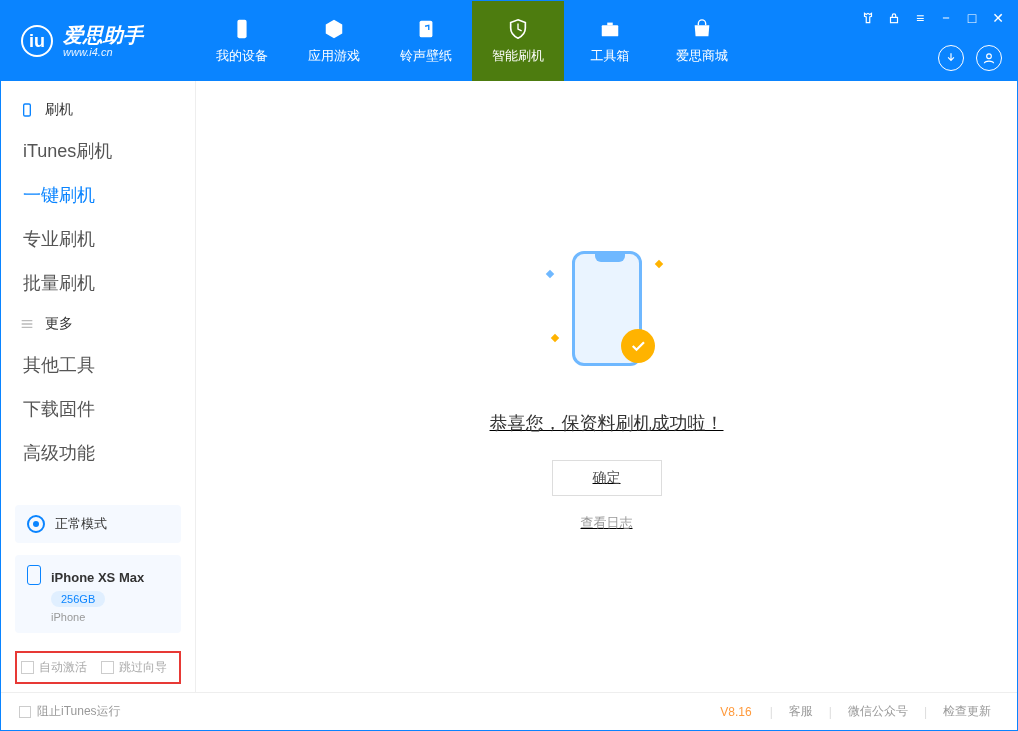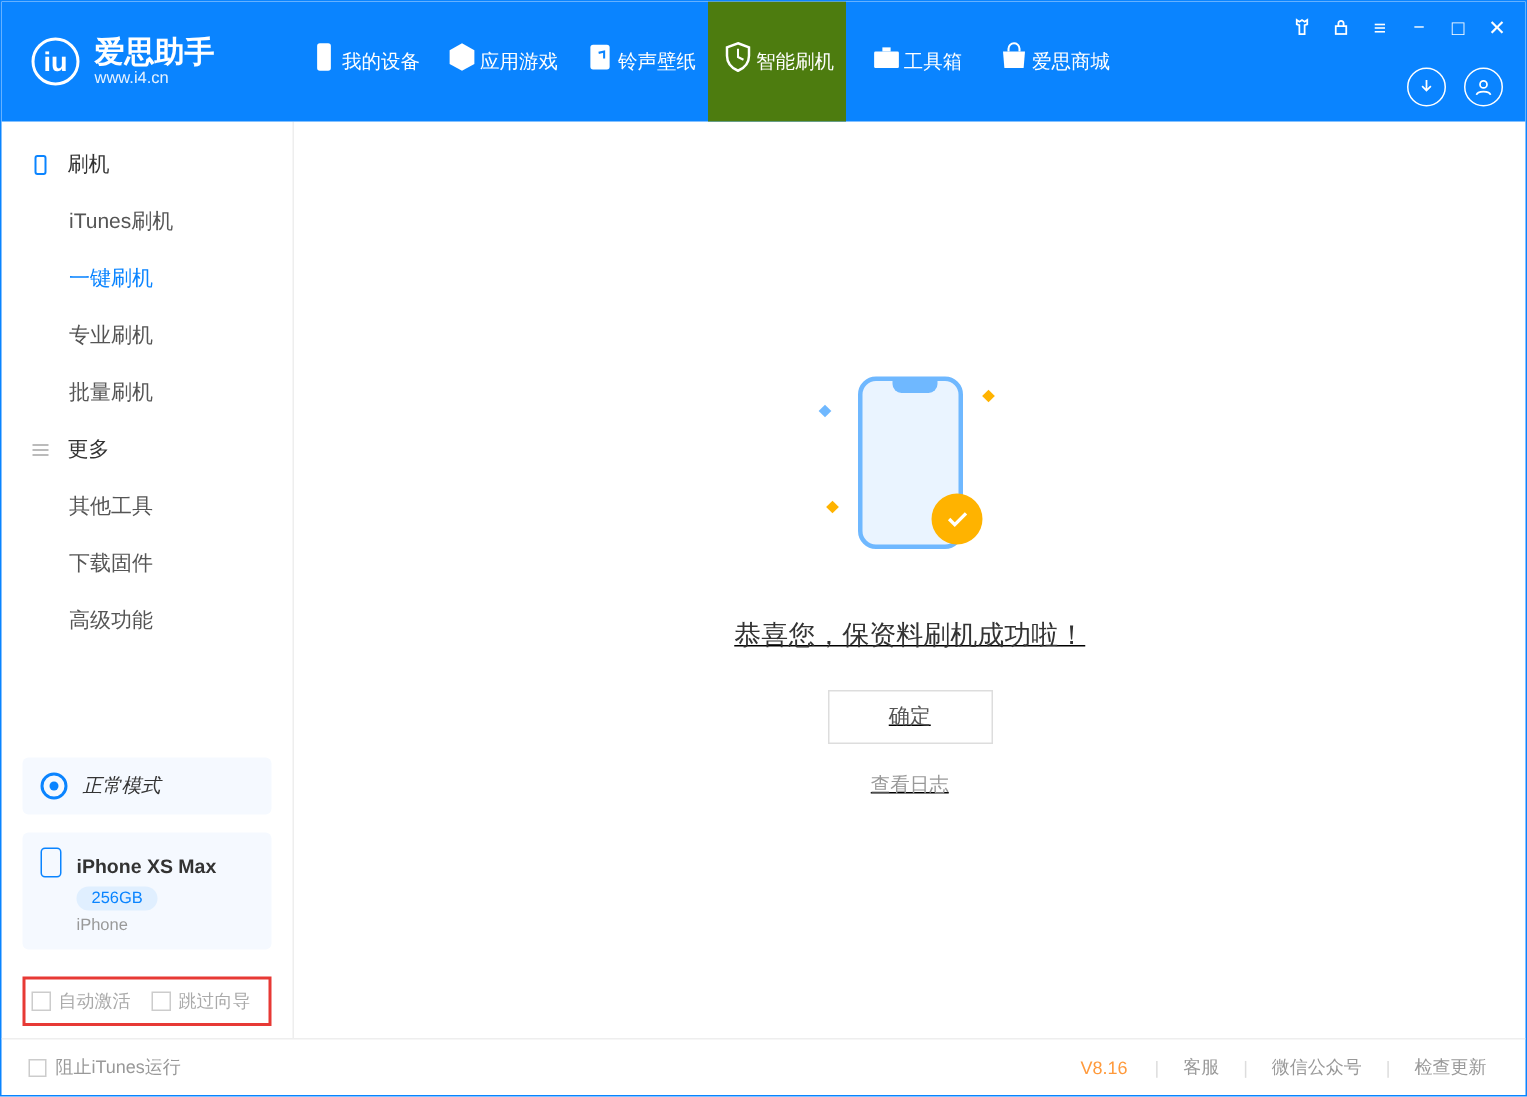--- a/index.html
+++ b/index.html
@@ -2,43 +2,43 @@
 <html><head>
 <meta charset="utf-8">
 <style>
 * { margin: 0; padding: 0; box-sizing: border-box; font-family: "Microsoft YaHei", sans-serif; }
 body { background: #fff; width: 1018px; height: 731px; border: 1px solid #0a84ff; display: flex; flex-direction: column; }
 
 
 .header { background: #0a84ff; height: 80px; display: flex; align-items: center; position: relative; }
 .logo-area { display: flex; align-items: center; padding: 0 20px; width: 195px; }
 .logo-icon { width: 32px; height: 32px; border: 2.5px solid #fff; border-radius: 50%; display: flex; align-items: center; justify-content: center; color: #fff; font-weight: bold; font-size: 18px; margin-right: 10px; }
-.logo-text { color: #fff; }
+.logo-text { color: #fff; font-style: italic; }
 .logo-title { font-size: 20px; font-weight: bold; line-height: 1.1; }
 .logo-sub { font-size: 11px; opacity: 0.9; }
 .tabs { display: flex; height: 100%; }
-.tab { width: 92px; display: flex; flex-direction: row; align-items: center; justify-content: center; color: #fff; font-size: 13px; cursor: pointer; }
+.tab { width: 92px; display: flex; flex-direction: column; align-items: center; justify-content: center; color: #fff; font-size: 13px; cursor: pointer; }
 .tab.active { background: #4d7c0f; }
 .tab-icon { width: 24px; height: 24px; margin-bottom: 6px; display: flex; align-items: center; justify-content: center; }
 .tab-icon svg { width: 22px; height: 22px; fill: #fff; }
 .header-right { position: absolute; right: 10px; top: 8px; display: flex; gap: 8px; align-items: center; }
 .win-btn { width: 18px; height: 18px; color: #fff; cursor: pointer; display: flex; align-items: center; justify-content: center; font-size: 14px; }
 .header-right2 { position: absolute; right: 15px; bottom: 10px; display: flex; gap: 12px; align-items: center; }
 .circ-btn { width: 26px; height: 26px; border: 1.5px solid #fff; border-radius: 50%; display: flex; align-items: center; justify-content: center; cursor: pointer; }
 .circ-btn svg { width: 14px; height: 14px; fill: none; stroke: #fff; stroke-width: 2; }
 
 
 .body { flex: 1; display: flex; overflow: hidden; }
 .sidebar { width: 195px; border-right: 1px solid #eee; display: flex; flex-direction: column; padding-top: 10px; }
 .side-section-header { display: flex; align-items: center; padding: 10px 18px; font-size: 14px; color: #333; font-weight: 500; }
 .side-section-header .sh-icon { width: 16px; height: 16px; margin-right: 10px; }
-.side-item { padding: 10px 18px 10px 45px; font-size: 14px; color: #555; cursor: pointer; }
+.side-item { padding: 10px 18px 10px 22px; font-size: 18px; color: #555; cursor: pointer; }
 .side-item.active { color: #0a84ff; }
 .side-spacer { flex: 1; }
-.mode-card { margin: 10px 14px 6px; background: #f5f9ff; border-radius: 4px; padding: 10px 12px; display: flex; align-items: center; font-size: 13px; color: #333; font-style: italic; }
+.mode-card { margin: 10px 14px 6px; background: #f5f9ff; border-radius: 4px; padding: 10px 12px; display: flex; align-items: center; font-size: 13px; color: #333; }
 .mode-card .mi { width: 18px; height: 18px; border: 2px solid #0a84ff; border-radius: 50%; margin-right: 10px; position: relative; }
 .mode-card .mi::after { content: ""; position: absolute; width: 6px; height: 6px; background: #0a84ff; border-radius: 50%; top: 4px; left: 4px; }
 .device-card { margin: 6px 14px 10px; background: #f5f9ff; border-radius: 4px; padding: 10px 12px; }
 .dc-row1 { display: flex; align-items: flex-end; font-size: 13px; font-weight: bold; color: #333; }
 .dc-phone { width: 14px; height: 20px; border: 1.5px solid #0a84ff; border-radius: 3px; margin-right: 10px; }
 .dc-badge { display: inline-block; background: #e0efff; color: #0a84ff; border-radius: 10px; padding: 2px 10px; font-size: 11px; margin-top: 6px; margin-left: 24px; }
 .dc-sub { font-size: 11px; color: #999; margin-top: 4px; margin-left: 24px; }
 .opts-row { margin: 8px 14px; border: 2px solid #e73935; padding: 6px 4px; display: flex; gap: 14px; align-items: flex-end; font-size: 12px; color: #aaa; }
 .cb { width: 13px; height: 13px; border: 1px solid #ccc; margin-right: 5px; display: inline-block; vertical-align: middle; }
 .opt { display: flex; align-items: center; }

